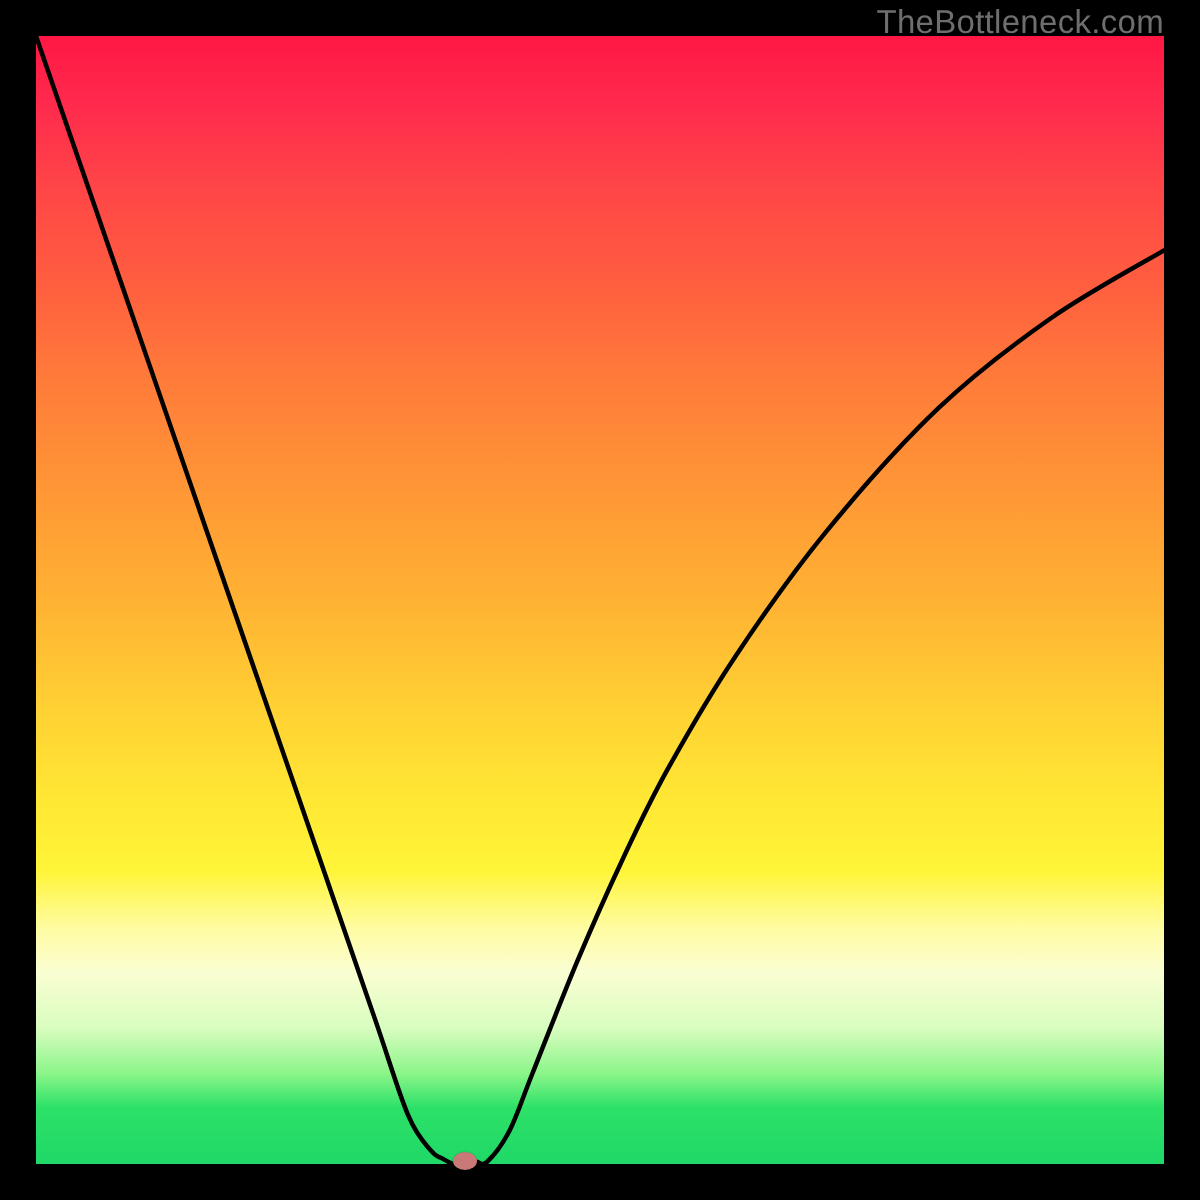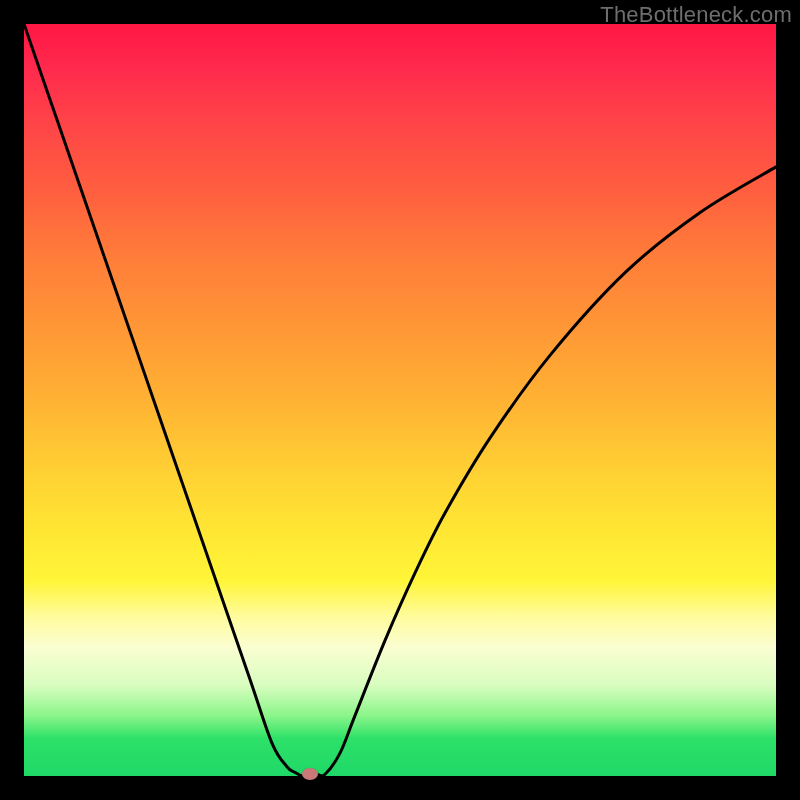--- a/index.html
+++ b/index.html
@@ -32,21 +32,21 @@
       #fafed2 83%,
       #d8fdbf 88%,
       #8af589 92%,
       #2de168 95%,
       #1fd867 100%
     );
   }
   .watermark {
     position: absolute;
     top: 2px;
-    right: 8px;
+    right: 24px;
     color: #6e6e6e;
     font-size: 22px;
     font-weight: 500;
     letter-spacing: 0.2px;
     user-select: none;
   }
   svg.curve {
     position: absolute;
     left: 0;
     top: 0;

